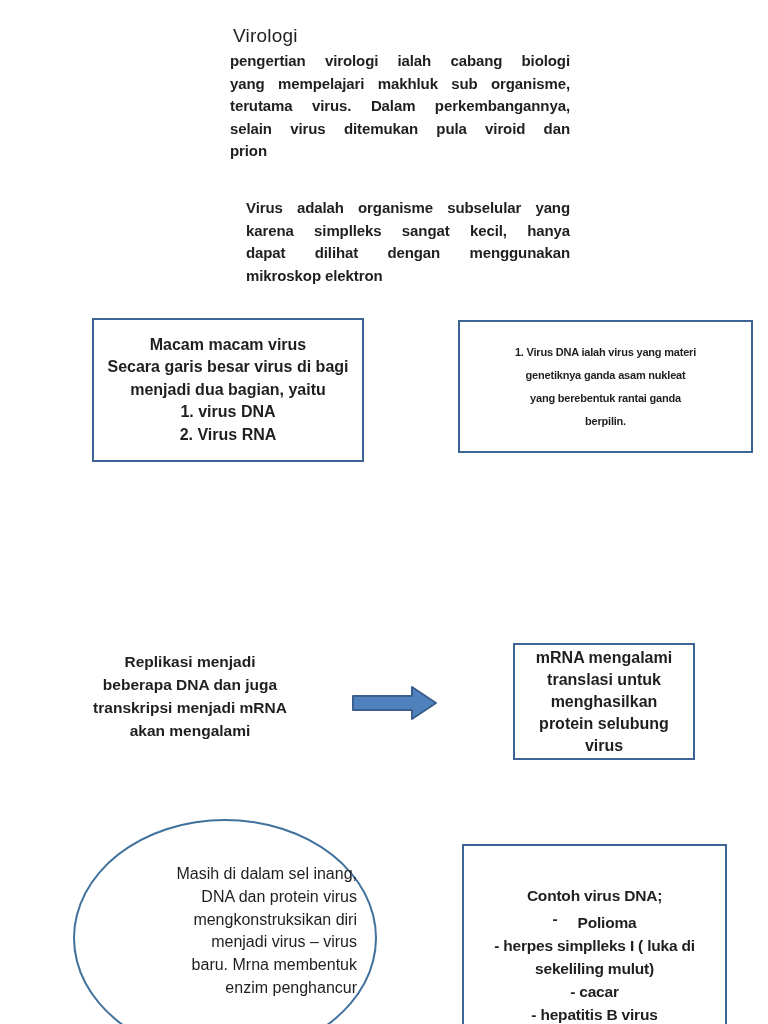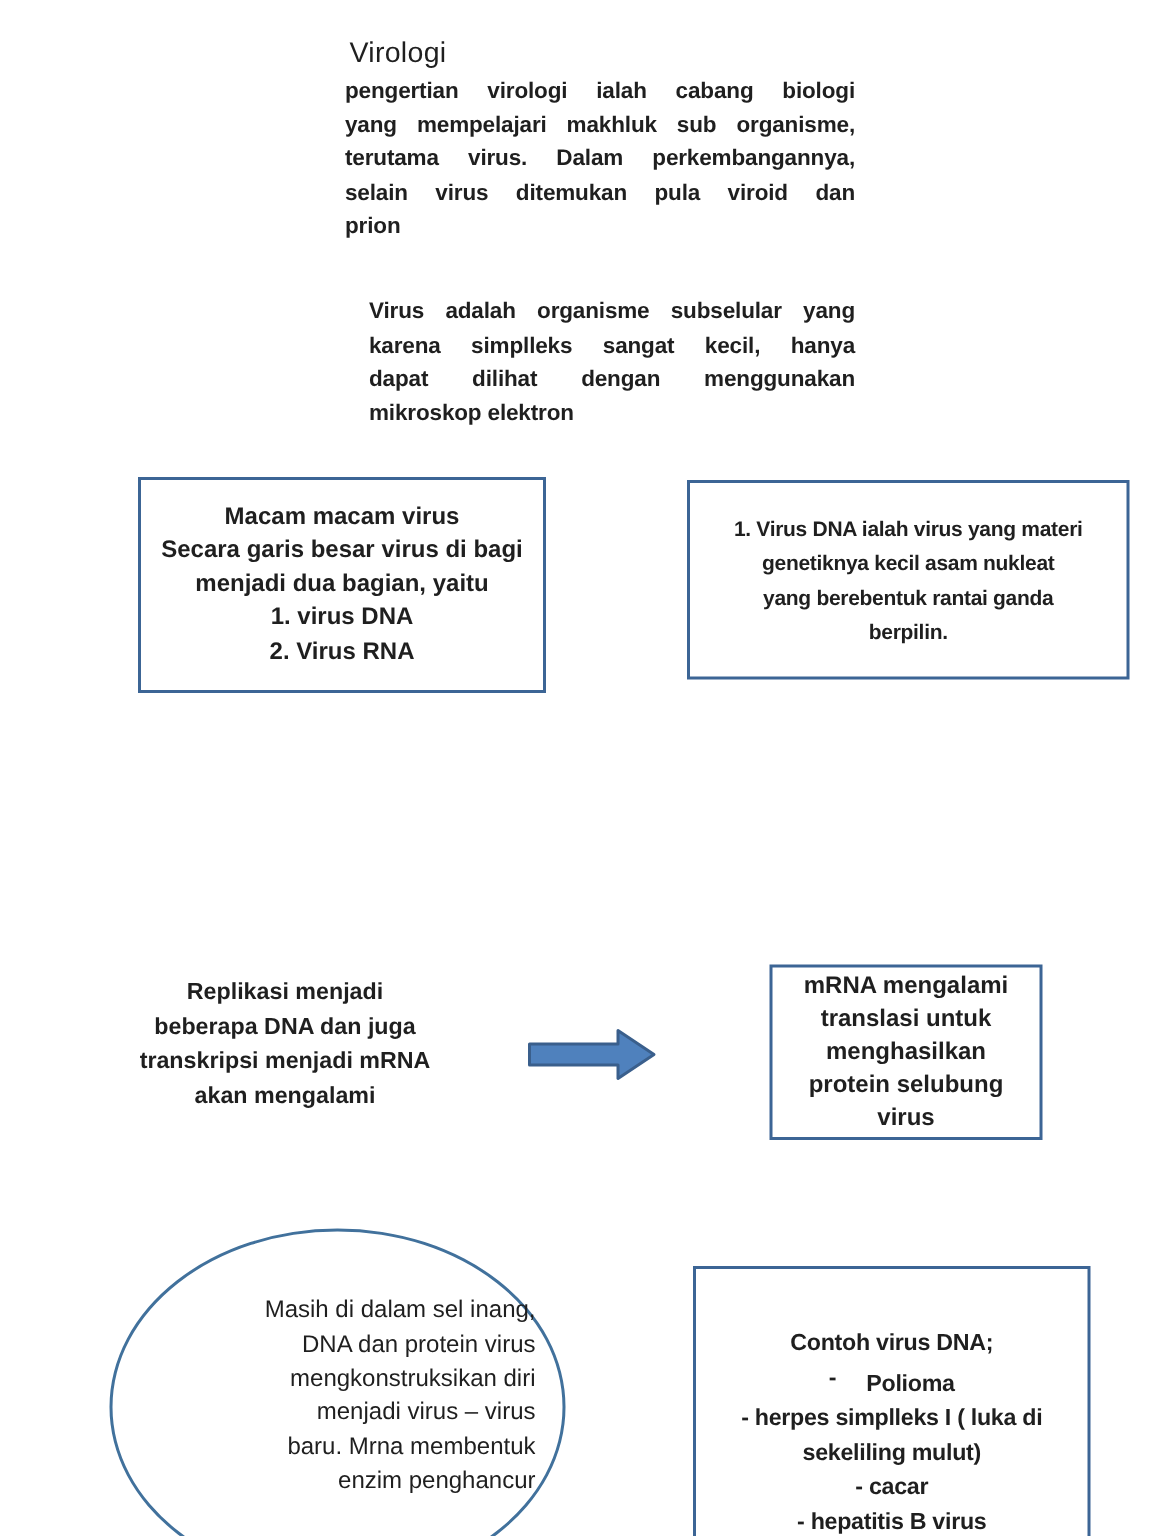--- a/index.html
+++ b/index.html
@@ -21,21 +21,21 @@
   .jpara .tline:last-child{text-align-last:left;}
   .para1{left:230px;top:50px;width:340px;}
   .para2{left:246px;top:197px;width:324px;}
   .box{
     position:absolute;border:2px solid var(--border);
     display:flex;flex-direction:column;justify-content:center;
     text-align:center;font-weight:700;box-sizing:border-box;margin-left:30px;
   }
   .box .tline,.centerblock .tline{white-space:nowrap;overflow:hidden;}
   .box1{left:62px;top:318px;width:272px;height:144px;font-size:16px;line-height:22.5px;}
-  .box2{left:428px;top:320px;width:295px;height:133px;font-size:14px;line-height:23px;letter-spacing:-0.2px;}
+  .box2{left:428px;top:320px;width:295px;height:133px;font-size:11px;line-height:23px;letter-spacing:-0.2px;}
   .centerblock{position:absolute;text-align:center;font-weight:700;}
   .replikasi{left:82px;top:650px;width:216px;font-size:15.5px;line-height:23px;}
   .arrow{left:352px;top:685px;width:86px;height:36px;}
   .arrow polygon{fill:var(--arrow-fill);stroke:var(--arrow-stroke);stroke-width:2;stroke-linejoin:round;}
   .box3{left:483px;top:643px;width:182px;height:117px;font-size:16px;line-height:22px;}
   .ellipse{
     position:absolute;left:73px;top:819px;width:304px;height:238px;
     border:2px solid var(--ellipse);border-radius:50%;box-sizing:border-box;
   }
   .ellipse-text{position:absolute;left:18px;right:18px;top:42px;text-align:right;
@@ -70,21 +70,21 @@
   <div class="box box1">
       <div class="tline">Macam macam virus</div>
       <div class="tline">Secara garis besar virus di bagi</div>
       <div class="tline">menjadi dua bagian, yaitu</div>
       <div class="tline">1. virus DNA</div>
       <div class="tline">2. Virus RNA</div>
     </div>
 
   <div class="box box2">
       <div class="tline">1. Virus DNA ialah virus yang materi</div>
-      <div class="tline">genetiknya kecil asam nukleat</div>
+      <div class="tline">genetiknya ganda asam nukleat</div>
       <div class="tline">yang berebentuk rantai ganda</div>
       <div class="tline">berpilin.</div>
     </div>
 
   <div class="centerblock replikasi">
       <div class="tline">Replikasi menjadi</div>
       <div class="tline">beberapa DNA dan juga</div>
       <div class="tline">transkripsi menjadi mRNA</div>
       <div class="tline">akan mengalami</div>
     </div>

